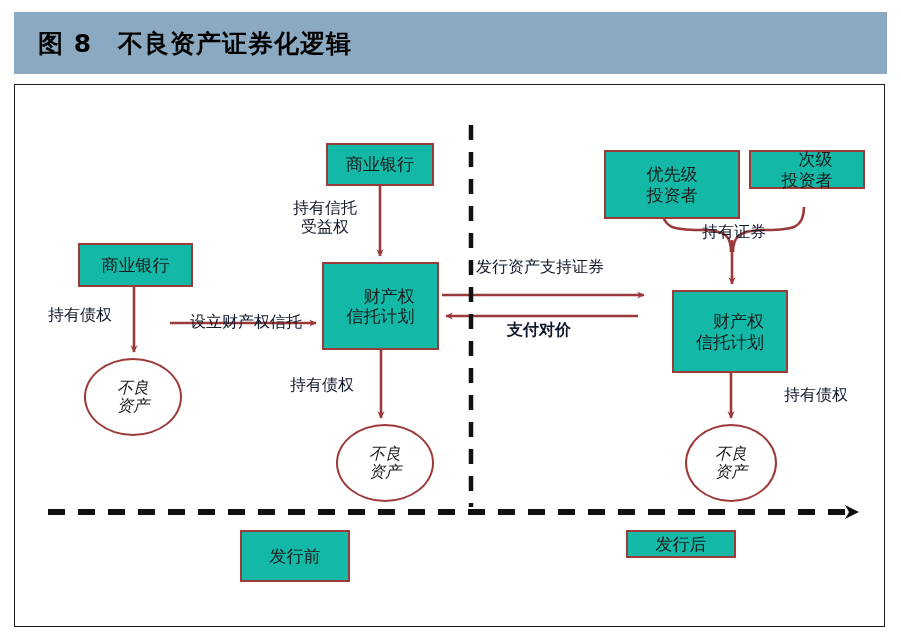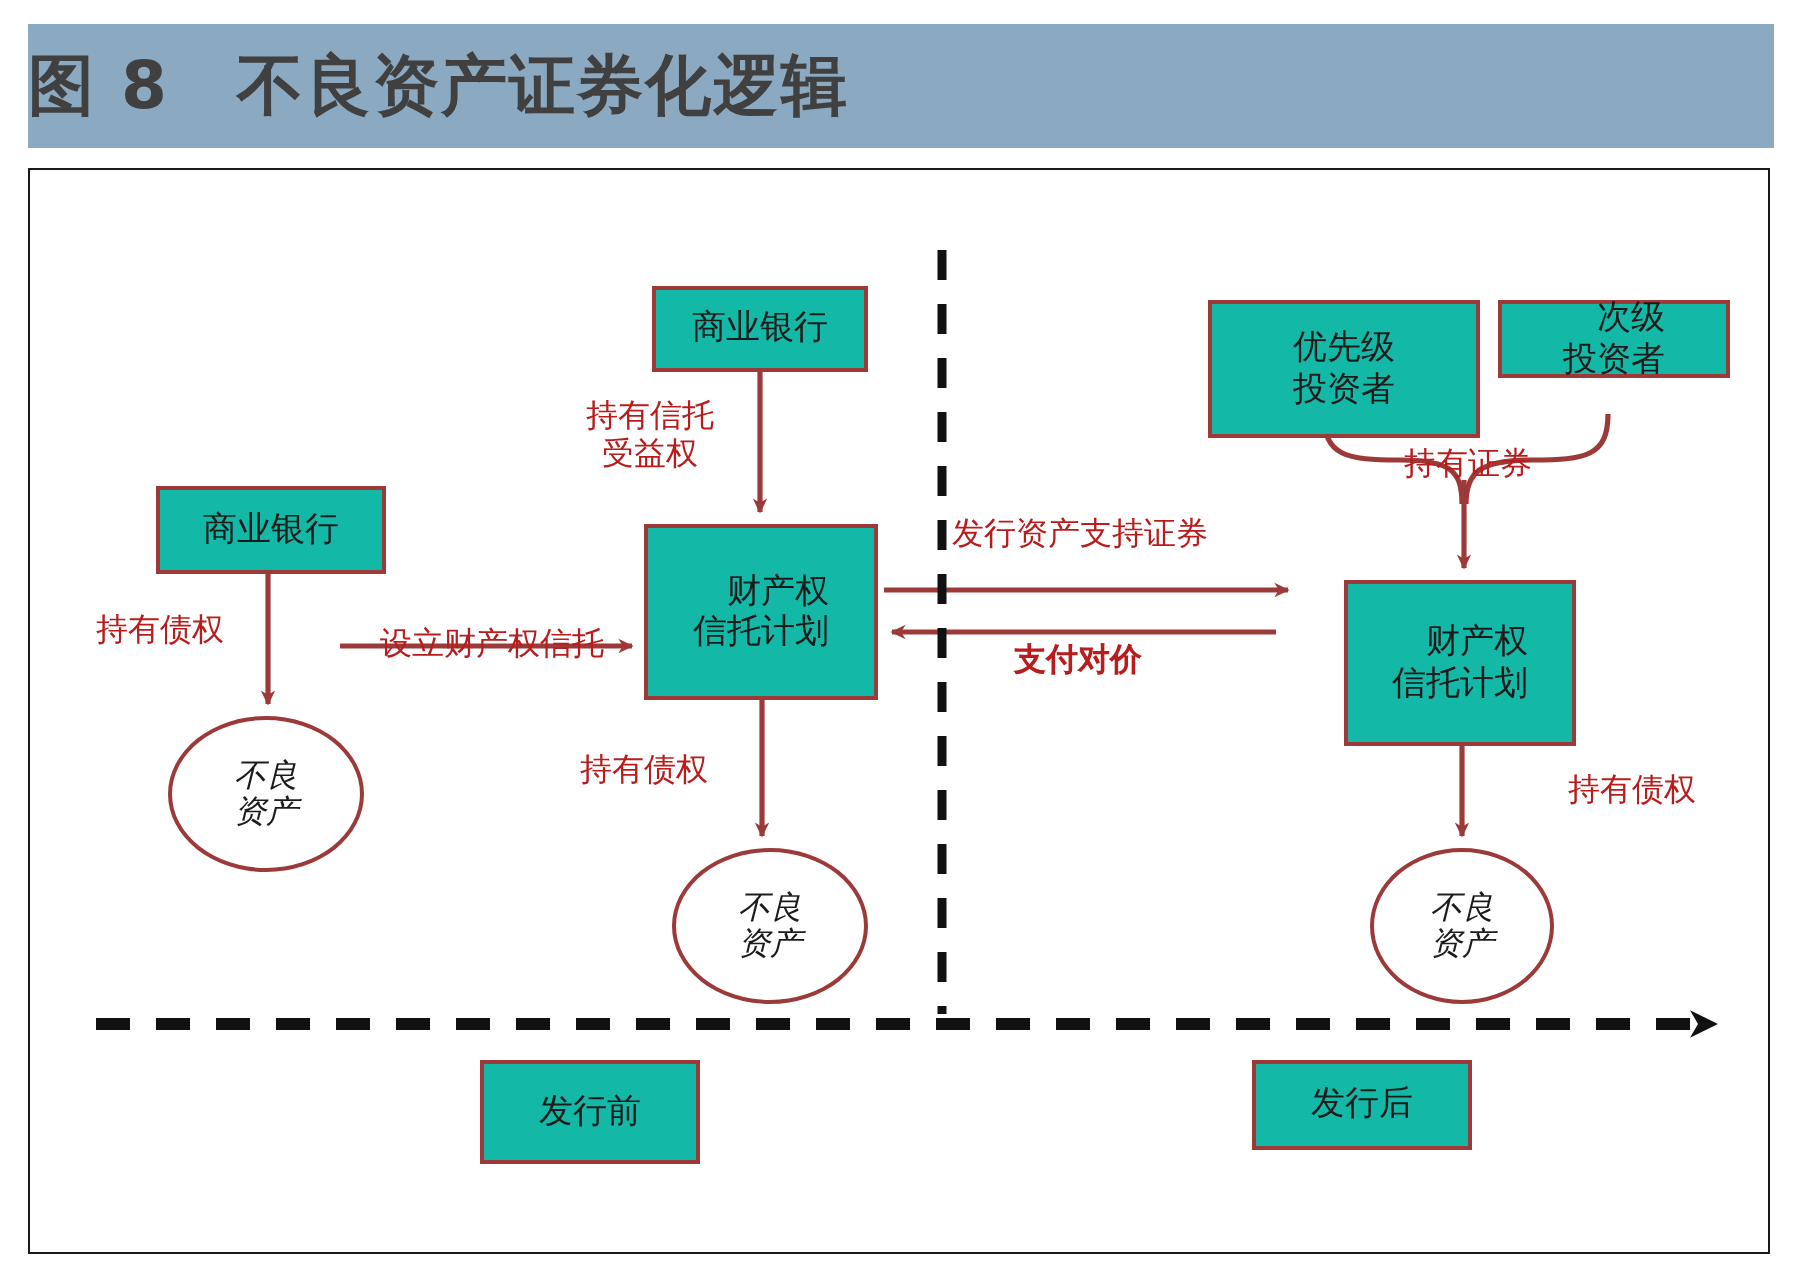--- a/index.html
+++ b/index.html
@@ -5,22 +5,22 @@
   html,body{margin:0;padding:0;background:#ffffff;}
   body{font-family:"Liberation Sans","DejaVu Sans",sans-serif;}
   #page{position:relative;width:901px;height:643px;background:#ffffff;overflow:hidden;}
 
   
   #title-bar{
     position:absolute;left:14px;top:12px;width:873px;height:62px;
     background:#8ba9c0;display:flex;align-items:center;
   }
   #title-text{
-    color:#404040;font-size:33px;font-weight:bold;letter-spacing:1px;
-    white-space:pre;
+    color:#000000;font-size:25px;font-weight:bold;letter-spacing:1px;
+    margin-left:24px;white-space:pre;
     font-family:"DejaVu Sans","Liberation Sans",sans-serif;
   }
 
   
   #figure-frame{
     position:absolute;left:14px;top:84px;width:871px;height:543px;
     border:1px solid #1a1a1a;background:#ffffff;box-sizing:border-box;
   }
 
   #canvas{position:absolute;left:0;top:0;width:901px;height:643px;}
@@ -36,34 +36,34 @@
   }
   .node-ellipse{
     position:absolute;box-sizing:border-box;
     border:2.5px solid #9c3a3a;background:#ffffff;border-radius:50%;
     display:flex;align-items:center;justify-content:center;
     text-align:center;color:#1b1b1b;
     font-family:"DejaVu Sans","Liberation Sans",sans-serif;
     font-size:16px;line-height:1.15;white-space:pre-line;font-style:italic;
   }
   .edge-label{
-    position:absolute;color:#b91c1c;text-align:center;
+    position:absolute;color:#0f172a;text-align:center;
     font-family:"DejaVu Sans","Liberation Sans",sans-serif;
     font-size:16px;line-height:1.2;white-space:pre-line;
   }
 
   
   #box-bank-left   {left:78px; top:243px; width:115px; height:44px;}
   #box-bank-center {left:326px;top:143px; width:108px; height:43px;}
   #box-trust-center{left:322px;top:262px; width:117px; height:88px;}
   #box-senior      {left:604px;top:150px; width:136px; height:69px;}
   #box-junior      {left:749px;top:150px; width:116px; height:39px;}
   #box-trust-right {left:672px;top:290px; width:116px; height:83px;}
   #box-phase-before{left:240px;top:530px; width:110px; height:52px;}
-  #box-phase-after {left:626px;top:530px; width:110px; height:45px;}
+  #box-phase-after {left:626px;top:530px; width:110px; height:28px;}
 
   
   #ellipse-npa-left  {left:84px; top:358px; width:98px; height:78px;}
   #ellipse-npa-center{left:336px;top:424px; width:98px; height:78px;}
   #ellipse-npa-right {left:685px;top:424px; width:92px; height:78px;}
 
   
   #label-hold-claim-left  {left:28px; top:305px; width:104px;}
   #label-setup-trust      {left:156px;top:295px; width:180px;margin-top:17px;}
   #label-hold-beneficiary {left:270px;top:198px; width:110px;}

